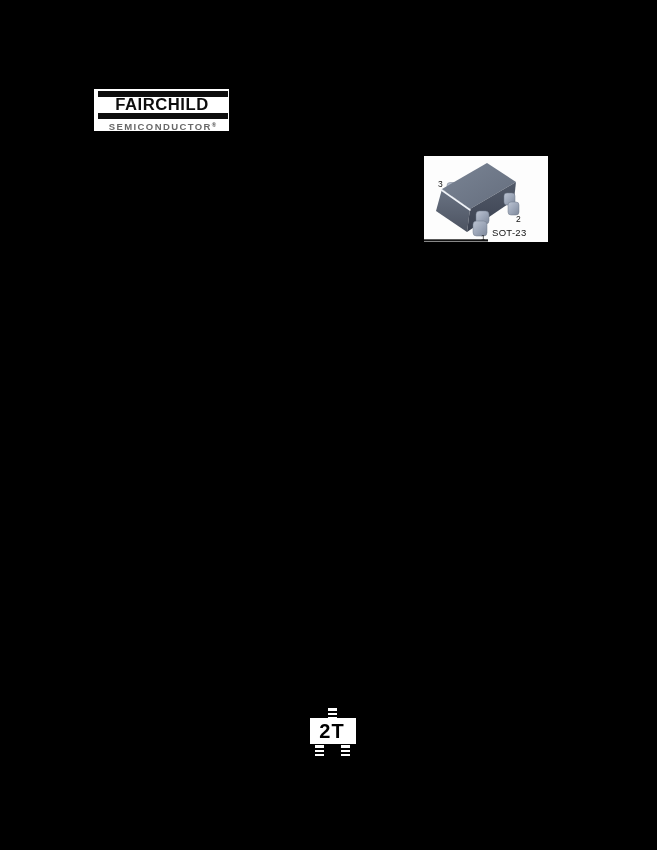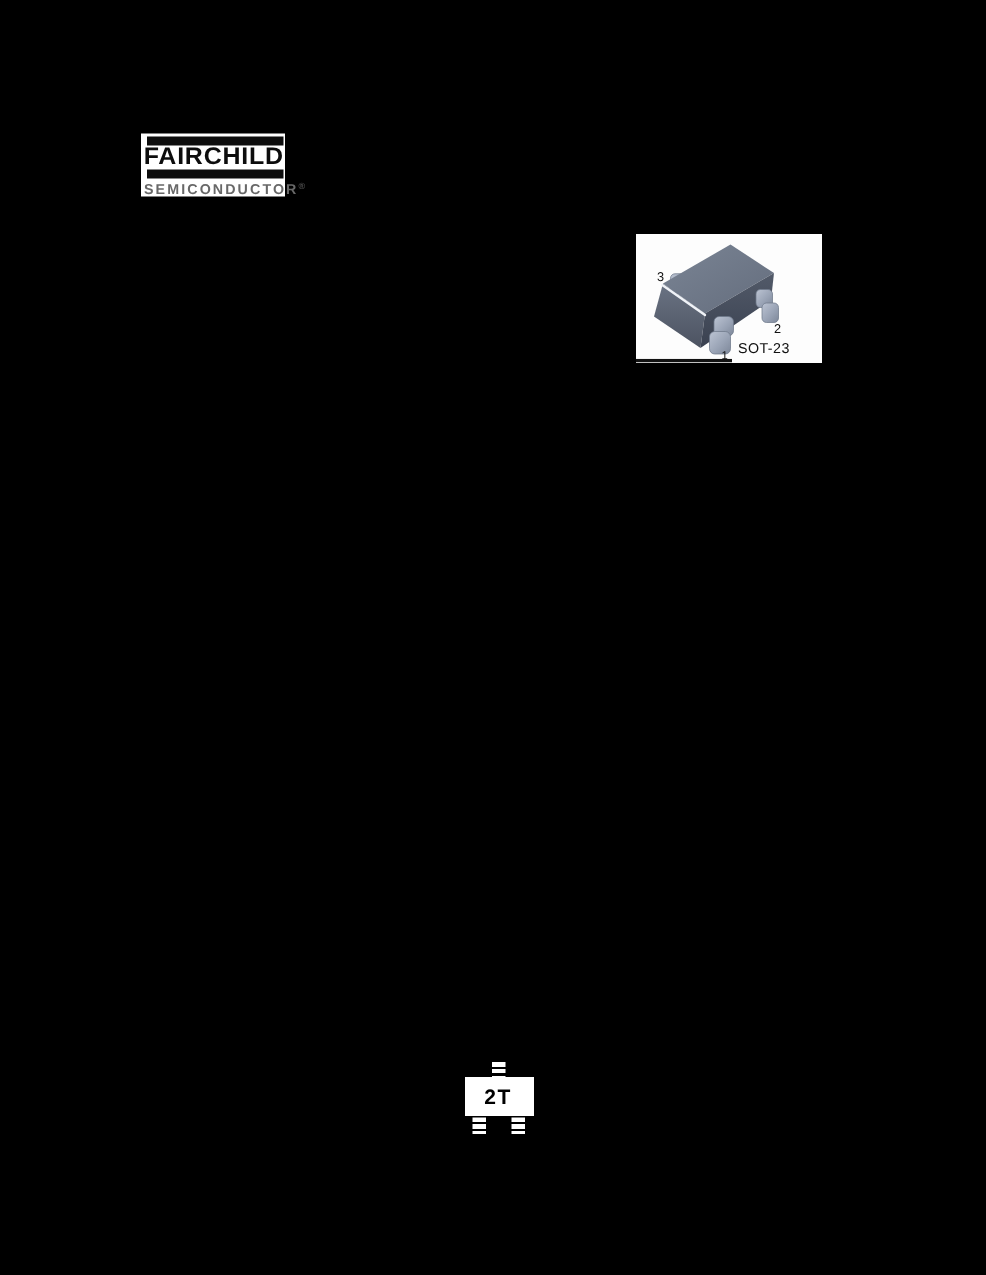--- a/index.html
+++ b/index.html
@@ -8,21 +8,21 @@
     background:#000;
     position:relative;
     overflow:hidden;
     font-family:"Liberation Sans", sans-serif;
   }
   .page { position:absolute; inset:0; background:#000; }
 
   
   .logo {
     position:absolute; left:94px; top:89px;
-    width:96px; height:42px;
+    width:135px; height:42px;
     background:#fff;
   }
   .logo-bar {
     position:absolute; left:4px; right:1px; height:6px;
     background:#0d0d0d;
   }
   .logo-bar.top { top:2px; }
   .logo-bar.mid { top:24px; }
   .logo-brand {
     position:absolute; top:8px; left:1px; right:0; height:16px;
@@ -69,21 +69,21 @@
   .mark-lead.top    { left:18px; top:0; }
   .mark-lead.bleft  { left:5px;  top:37px; }
   .mark-lead.bright { left:31px; top:37px; }
   .mark-body {
     position:absolute; left:0; top:10px;
     width:46px; height:26px;
     background:#fff;
     display:flex; align-items:center; justify-content:center;
   }
   .mark-text {
-    font-weight:bold; font-size:14px; line-height:26px;
+    font-weight:bold; font-size:20px; line-height:26px;
     letter-spacing:1px; color:#000;
     transform:translateX(-1px);
   }
 </style>
 </head>
 <body>
 
 <div class="page">
 
   <div class="logo">

